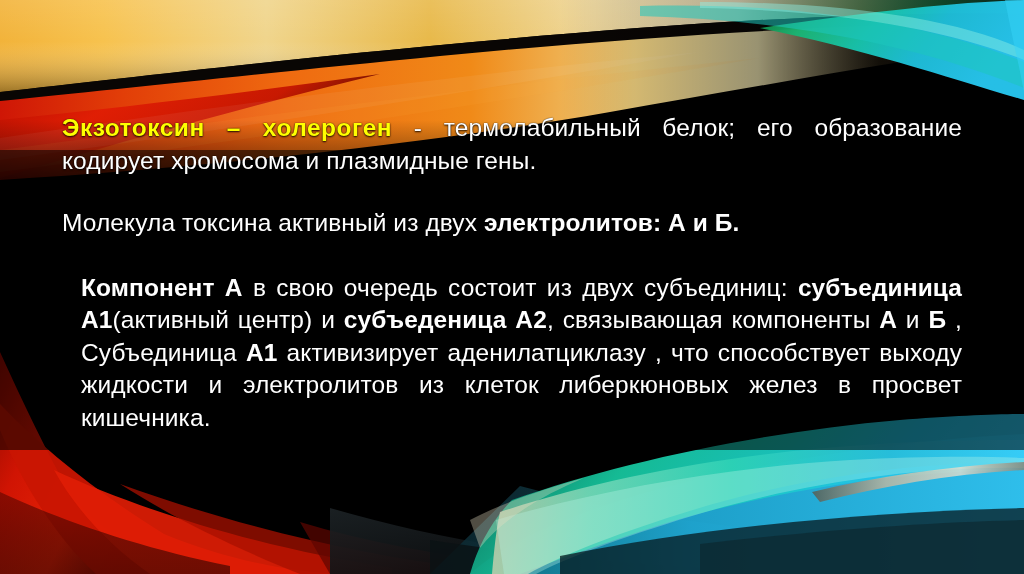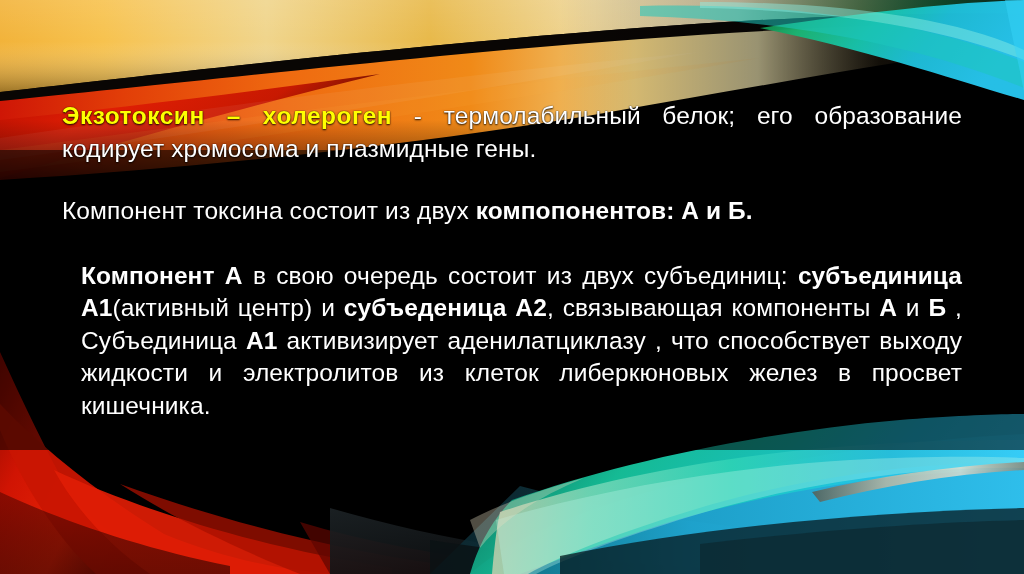--- a/index.html
+++ b/index.html
@@ -22,21 +22,21 @@
     position: absolute;
     left: 0; top: 0;
     width: 1024px;
     height: 574px;
     pointer-events: none;
   }
 
   .content {
     position: absolute;
     left: 62px;
-    top: 100px;
+    top: 112px;
     width: 900px;
     z-index: 40;
   }
 
   p.para {
     margin: 0 0 26px 0;
     color: #ffffff;
     font-size: 24.5px;
     line-height: 1.33;
     text-align: justify;
@@ -236,21 +236,21 @@
     <rect x="0" y="150" width="1024" height="300" fill="#000000" opacity="0.55"></rect>
   </svg>
 
   <div class="content">
 
     <p class="para p1">
       <span class="hl-yellow sp">Экзотоксин – холероген</span><span>  - термолабильный белок; его образование кодирует хромосома и плазмидные гены.</span>
     </p>
 
     <p class="para p2">
-      <span>Компонент токсина состоит из двух </span><span class="b">компопонентов: А и Б.</span>
+      <span>Молекула токсина активный из двух </span><span class="b">электролитов: А и Б.</span>
     </p>
 
     <p class="para p3">
       <span class="b">Компонент А</span><span> в свою очередь состоит из двух субъединиц: </span><span class="b">субъединица А1</span><span>(активный центр) и </span><span class="b">субъеденица А2</span><span>, связывающая компоненты    </span><span class="b">А</span><span> и </span><span class="b">Б</span><span> , Субъединица </span><span class="b">А1</span><span> активизирует аденилатциклазу , что способствует выходу жидкости и электролитов из клеток либеркюновых желез в просвет кишечника.</span>
     </p>
 
   </div>
 </div>
 
 </body></html>

